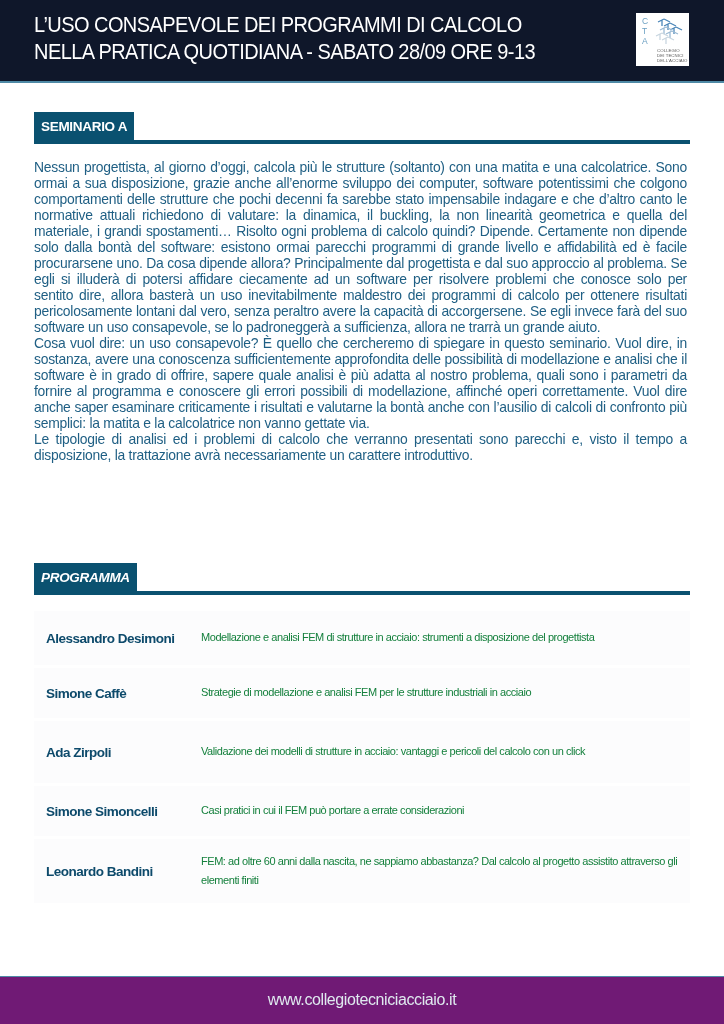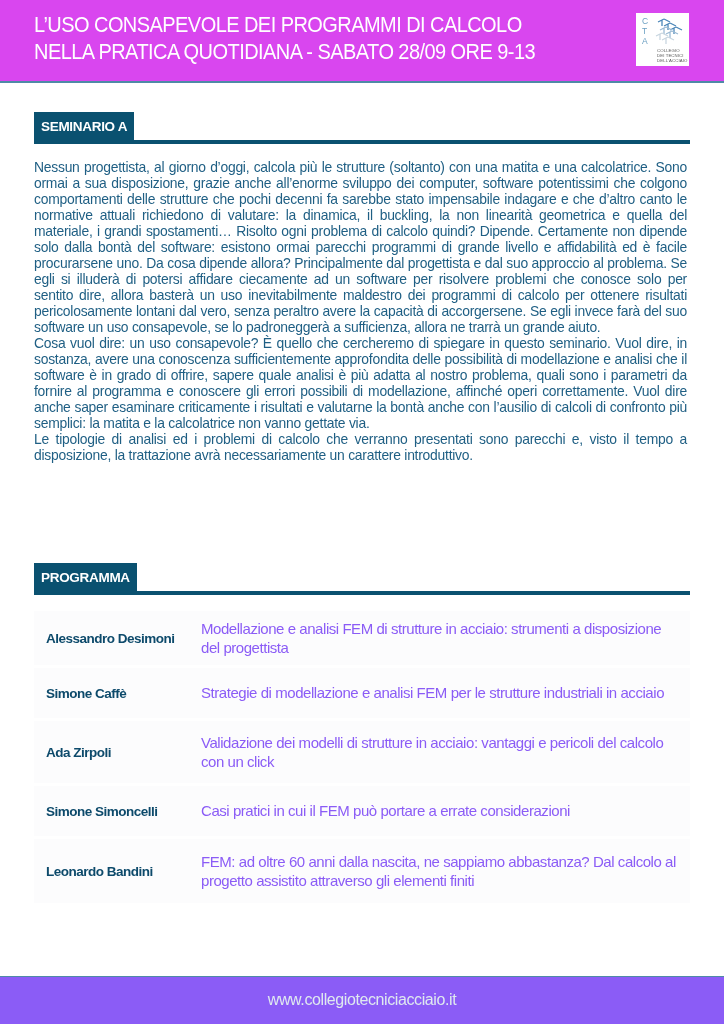--- a/index.html
+++ b/index.html
@@ -3,21 +3,21 @@
 <meta charset="utf-8">
 <style>
   html, body { margin: 0; padding: 0; }
   body {
     width: 724px; height: 1024px; position: relative; overflow: hidden;
     background: #ffffff;
     font-family: "Liberation Sans", sans-serif;
   }
   .header {
     position: absolute; left: 0; top: 0; width: 724px; height: 81px;
-    background: #d946ef;
+    background: #0f172a;
     border-bottom: 2px solid #4f8aa6;
   }
   .header-title {
     position: absolute; left: 34px; top: 12px;
     color: #ffffff; font-size: 21.5px; line-height: 27px;
     letter-spacing: -0.6px; font-weight: normal;
     transform: scaleX(0.93); transform-origin: left top;
     white-space: nowrap;
   }
   .header-title div { white-space: nowrap; }
@@ -62,26 +62,26 @@
   .prog-row {
     display: flex; align-items: center; background: #fcfcfd;
     margin-bottom: 3px;
   }
   .prog-speaker {
     width: 167px; padding-left: 12px; box-sizing: border-box;
     color: #0d4a6b; font-weight: bold; font-size: 13.5px;
     letter-spacing: -0.5px; flex: none;
   }
   .prog-topic {
-    flex: 1; color: #8b5cf6; font-size: 15px; line-height: 19.5px;
+    flex: 1; color: #15803d; font-size: 11px; line-height: 19.5px;
     letter-spacing: -0.45px; padding-right: 10px;
   }
   .footer {
     position: absolute; left: 0; top: 976px; width: 724px; height: 48px;
-    background: #8b5cf6; border-top: 1px solid #4f8aa6;
+    background: #701a75; border-top: 1px solid #4f8aa6;
   }
   .footer-url {
     position: absolute; left: 0; width: 724px; top: 14px; text-align: center;
     color: #dfe9ef; font-size: 16px; letter-spacing: -0.4px;
   }
 </style>
 </head>
 <body>
 
 <div class="header">
@@ -118,21 +118,21 @@
   <div class="section-label">SEMINARIO A</div>
   <div class="section-rule"></div>
 </div>
 
 <div class="intro">
   <p>Nessun progettista, al giorno d’oggi, calcola più le strutture (soltanto) con una matita e una calcolatrice. Sono ormai a sua disposizione, grazie anche all’enorme sviluppo dei computer, software potentissimi che colgono comportamenti delle strutture che pochi decenni fa sarebbe stato impensabile indagare e che d’altro canto le normative attuali richiedono di valutare: la dinamica, il buckling, la non linearità geometrica e quella del materiale, i grandi spostamenti… Risolto ogni problema di calcolo quindi? Dipende. Certamente non dipende solo dalla bontà del software: esistono ormai parecchi programmi di grande livello e affidabilità ed è facile procurarsene uno. Da cosa dipende allora? Principalmente dal progettista e dal suo approccio al problema. Se egli si illuderà di potersi affidare ciecamente ad un software per risolvere problemi che conosce solo per sentito dire, allora basterà un uso inevitabilmente maldestro dei programmi di calcolo per ottenere risultati pericolosamente lontani dal vero, senza peraltro avere la capacità di accorgersene. Se egli invece farà del suo software un uso consapevole, se lo padroneggerà a sufficienza, allora ne trarrà un grande aiuto.</p>
   <p>Cosa vuol dire: un uso consapevole? È quello che cercheremo di spiegare in questo seminario. Vuol dire, in sostanza, avere una conoscenza sufficientemente approfondita delle possibilità di modellazione e analisi che il software è in grado di offrire, sapere quale analisi è più adatta al nostro problema, quali sono i parametri da fornire al programma e conoscere gli errori possibili di modellazione, affinché operi correttamente. Vuol dire anche saper esaminare criticamente i risultati e valutarne la bontà anche con l’ausilio di calcoli di confronto più semplici: la matita e la calcolatrice non vanno gettate via.</p>
   <p class="last-left">Le tipologie di analisi ed i problemi di calcolo che verranno presentati sono parecchi e, visto il tempo a disposizione, la trattazione avrà necessariamente un carattere introduttivo.</p>
 </div>
 
-<div class="section-head" style="top:563px;">
+<div class="section-head" style="top:563px;font-style:italic;">
   <div class="section-label">PROGRAMMA</div>
   <div class="section-rule"></div>
 </div>
 
 <div class="program">
   <div class="prog-row" style="height:54px;">
     <div class="prog-speaker">Alessandro Desimoni</div>
     <div class="prog-topic">Modellazione e analisi FEM di strutture in acciaio: strumenti a disposizione del progettista</div>
   </div>
   <div class="prog-row" style="height:50px;">

